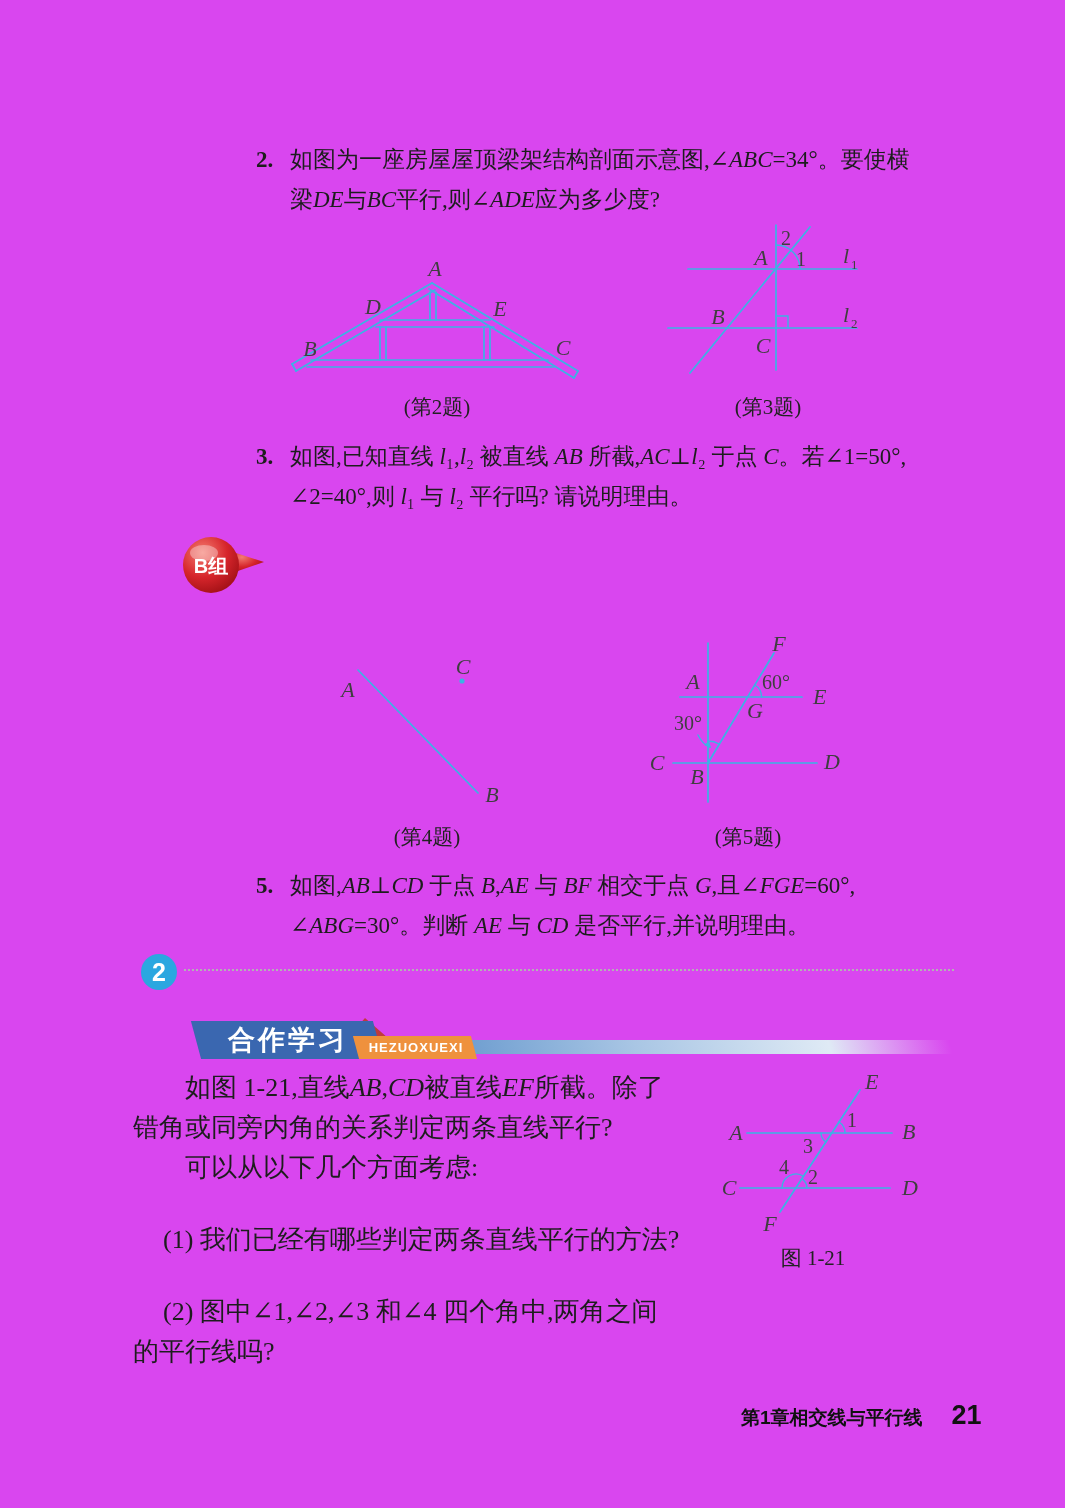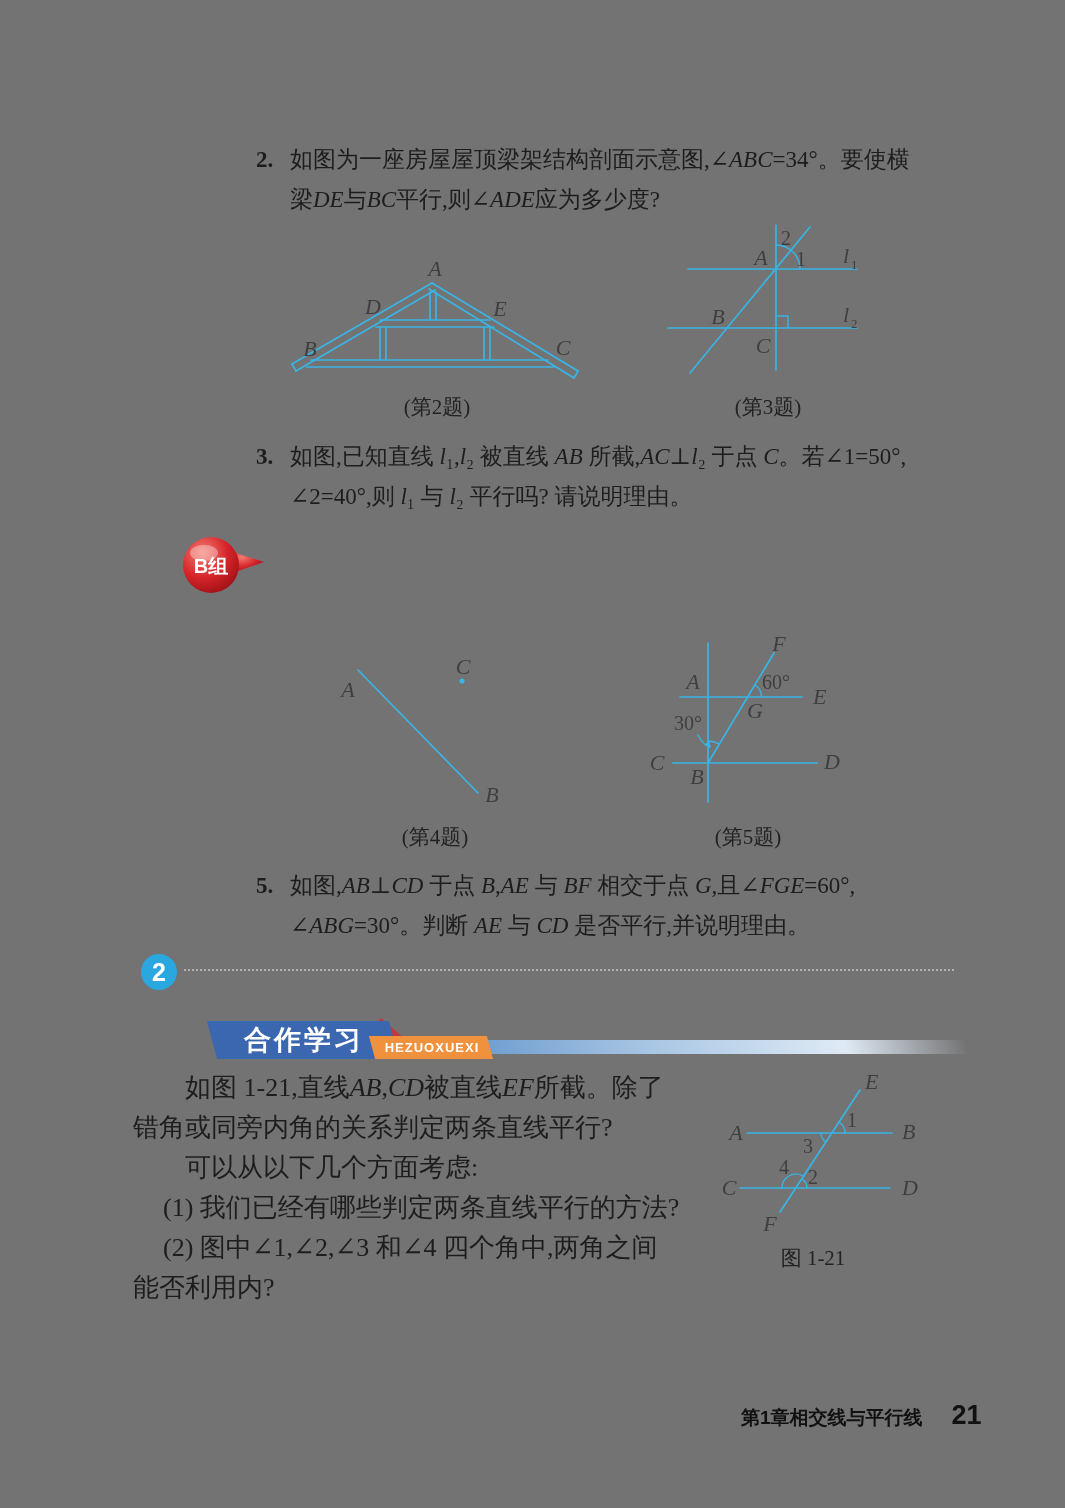--- a/index.html
+++ b/index.html
@@ -1,16 +1,16 @@
 <!DOCTYPE html>
 <html><head>
 <meta charset="utf-8">
 <style>
   html,body{margin:0;padding:0;background:#ffffff;}
-  #page{position:relative;width:1065px;height:1508px;background:#737373;overflow:hidden;
+  #page{position:relative;width:1065px;height:1508px;background:#d946ef;overflow:hidden;
         font-family:"Liberation Serif","DejaVu Serif",serif;color:#212121;}
   .abs{position:absolute;}
   
   .prob{position:absolute;width:700px;font-size:23px;line-height:40px;
         padding-left:34px;text-indent:-34px;color:#1d1d1d;}
   .pnum{font-weight:bold;display:inline-block;width:34px;text-indent:0;}
   .cap{position:absolute;width:150px;text-align:center;font-size:21px;color:#222;}
   
   svg .ln{stroke:#3ab4e4;stroke-width:1.7;fill:none;stroke-linecap:round;}
   svg .thin{stroke-width:1.4;}
@@ -19,39 +19,39 @@
   svg text.num{font-size:20px;fill:#3f3f3f;}
   svg text.sub{font-size:13px;}
   
   
   .seccircle{position:absolute;left:141px;top:954px;width:36px;height:36px;border-radius:50%;
              background:#2ba7e0;color:#fff;font:bold 25px/36px "Liberation Sans","DejaVu Sans",sans-serif;
              text-align:center;}
   .dotline{position:absolute;left:184px;top:969px;width:770px;height:0;
            border-top:2px dotted #b3b3b3;}
   
-  .banner{position:absolute;left:208px;top:1017px;width:760px;height:50px;}
+  .banner{position:absolute;left:192px;top:1017px;width:760px;height:50px;}
   .b-red{position:absolute;left:152px;top:1px;width:60px;height:40px;background:#bf3b3e;
          clip-path:polygon(35% 0,100% 85%,60% 100%,0 60%);z-index:0;}
   .b-bar{position:absolute;left:274px;top:23px;width:485px;height:14px;z-index:0;
          transform:skewX(15deg);
          background:linear-gradient(90deg,#6f9ed0 0%,#a9c6e4 35%,#dfeaf5 75%,rgba(255,255,255,0) 100%);}
   .b-blue{position:absolute;left:4px;top:4px;width:182px;height:38px;background:#3a67b0;
           transform:skewX(15deg);z-index:1;}
   .b-orange{position:absolute;left:164px;top:19px;width:118px;height:23px;background:#ef913d;
             transform:skewX(15deg);z-index:2;}
   .b-title{position:absolute;left:16px;top:5px;width:160px;text-align:center;z-index:3;
            font:bold 27px/36px "Liberation Sans","DejaVu Sans",sans-serif;color:#fff;letter-spacing:3px;}
   .b-sub{position:absolute;left:168px;top:21px;width:112px;text-align:center;z-index:3;
          font:bold 13px/20px "Liberation Sans","DejaVu Sans",sans-serif;color:#fff;letter-spacing:1px;}
   
   .sec2{position:absolute;left:133px;top:1068px;width:612px;font-size:26px;line-height:40px;color:#1d1d1d;}
   .sec2 .ln2{display:block;}
   .ind2{padding-left:52px;}
-  .ind1{padding-left:30px;}
+  .ind1{padding-left:30px;margin-top:32px;}
   
   .footer{position:absolute;left:741px;top:1400px;width:250px;display:flex;align-items:baseline;
           font-family:"Liberation Sans","DejaVu Sans",sans-serif;color:#111;}
   .f-ch{font-weight:bold;font-size:19px;}
   .f-bk{font-weight:bold;font-size:19px;}
   .f-pg{font-weight:bold;font-size:27px;margin-left:29px;}
   i{font-style:italic;}
 </style>
 </head>
 <body>
@@ -137,21 +137,21 @@
   </svg>
 
 
   <svg class="abs" style="left:328px;top:652px;" width="185" height="165">
     <line class="ln" x1="30" y1="18" x2="150" y2="141"></line>
     <circle cx="134" cy="29" r="2.6" fill="#3ab4e4"></circle>
     <text class="it" x="20" y="45" text-anchor="middle">A</text>
     <text class="it" x="164" y="150" text-anchor="middle">B</text>
     <text class="it" x="135" y="22" text-anchor="middle">C</text>
   </svg>
-  <div class="cap" style="left:360px;top:823px;">(第4题)</div>
+  <div class="cap" style="left:352px;top:823px;">(第4题)</div>
 
   <svg class="abs" style="left:648px;top:633px;" width="200" height="185">
     <g class="ln">
       <line x1="60" y1="10" x2="60" y2="169"></line>
       <line x1="32" y1="64" x2="154" y2="64"></line>
       <line x1="25" y1="130" x2="169" y2="130"></line>
       <line x1="60" y1="130" x2="126" y2="20"></line>
       <path class="thin" d="M113.6,64 A14 14 0 0 0 106.8,52"></path>
       <path class="thin" d="M60,108 A22 22 0 0 1 71.3,111.1"></path>
       <path class="thin" d="M50,102 Q55,112 62,114"></path>
@@ -185,21 +185,21 @@
     <div class="b-title">合作学习</div>
     <div class="b-sub">HEZUOXUEXI</div>
   </div>
 
   <div class="sec2">
     <span class="ln2 ind2">如图 1-21,直线<i>AB</i>,<i>CD</i>被直线<i>EF</i>所截。除了</span>
     <span class="ln2">错角或同旁内角的关系判定两条直线平行?</span>
     <span class="ln2 ind2">可以从以下几个方面考虑:</span>
     <span class="ln2 ind1">(1) 我们已经有哪些判定两条直线平行的方法?</span>
     <span class="ln2 ind1">(2) 图中∠1,∠2,∠3 和∠4 四个角中,两角之间</span>
-    <span class="ln2">能否利用内?</span>
+    <span class="ln2">的平行线吗?</span>
   </div>
 
   <svg class="abs" style="left:713px;top:1073px;" width="205" height="162">
     <g class="ln">
       <line x1="34" y1="60" x2="179" y2="60"></line>
       <line x1="27" y1="115" x2="177" y2="115"></line>
       <line x1="147" y1="17" x2="67" y2="139"></line>
       <path class="thin" d="M132,60 A13 13 0 0 0 126,49"></path>
       <path class="thin" d="M108,60 A11 11 0 0 0 113,69"></path>
       <path class="thin" d="M69,115 A14 14 0 0 1 90.6,103.3"></path>

